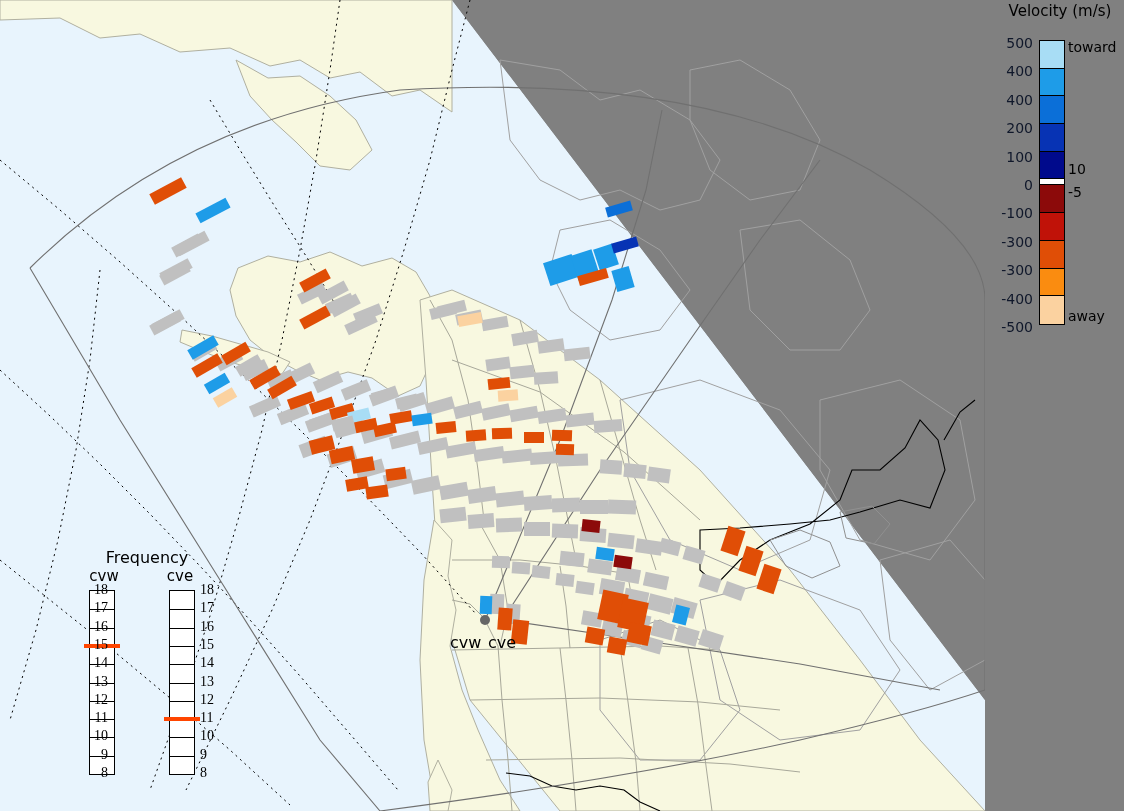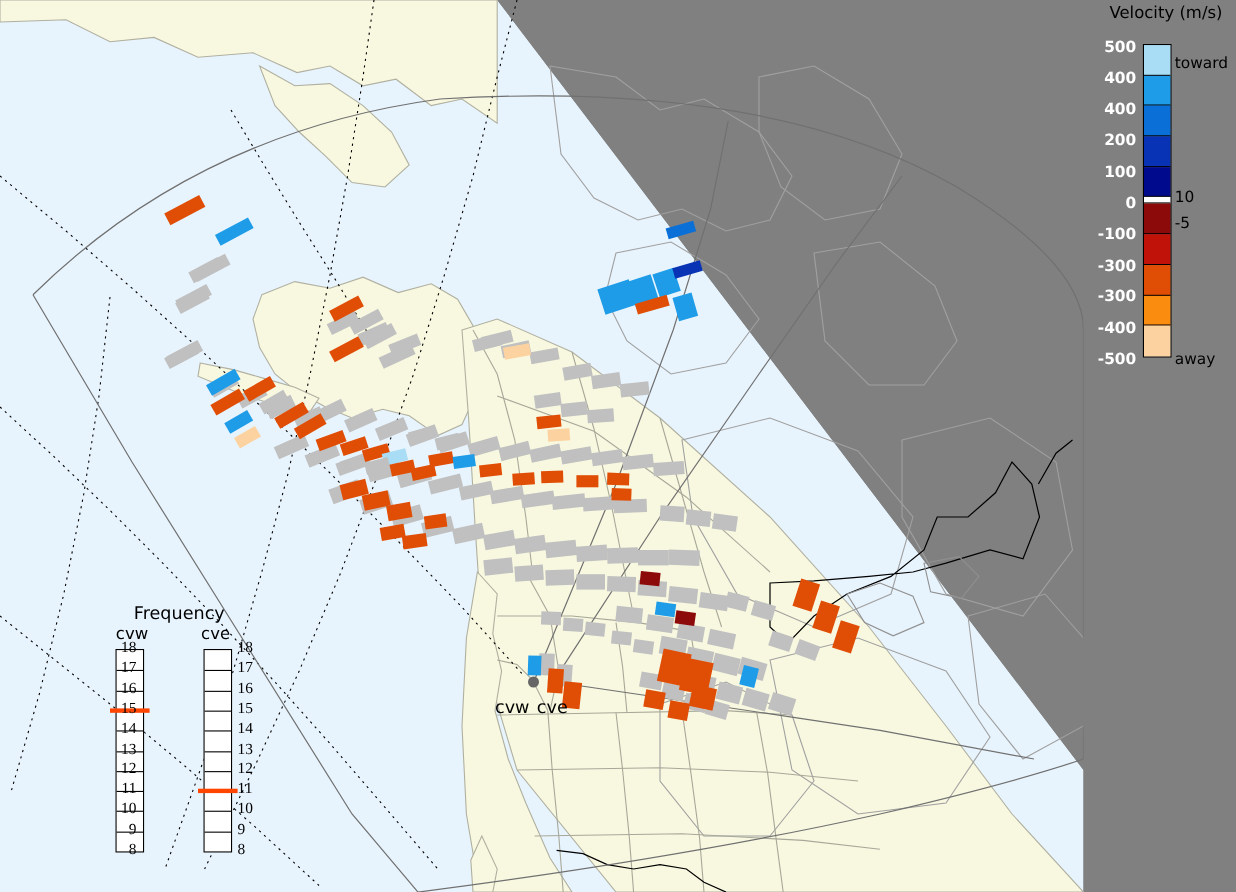--- a/index.html
+++ b/index.html
@@ -15,26 +15,26 @@
          font-family:"DejaVu Sans",sans-serif;letter-spacing:0px;white-space:pre;}
   #stamp div{margin:0;padding:0;}
 
   
   #cbar{position:absolute;left:985px;top:0;width:139px;height:610px;}
   #cbar-title{position:absolute;left:12px;top:2px;width:126px;text-align:center;font-size:15px;color:#000;}
   #cbar-strip{position:absolute;left:54px;top:40px;width:26px;height:285px;border:1px solid #000;box-sizing:border-box;}
   #cbar-strip .seg{width:100%;box-sizing:border-box;border-bottom:1px solid #000;}
   #cbar-strip .seg:last-child{border-bottom:none;}
   #cbar-ticks{position:absolute;left:0px;top:32px;width:50px;height:300px;}
-  #cbar-ticks span{position:absolute;right:2px;font-size:14px;color:#ffffff;line-height:14px;text-align:right;white-space:nowrap;font-weight:bold;}
-  #cbar-side{position:absolute;left:83px;top:32px;width:56px;height:300px;margin-top:11px;}
+  #cbar-ticks span{position:absolute;right:2px;font-size:14px;color:#0f172a;line-height:14px;text-align:right;white-space:nowrap;}
+  #cbar-side{position:absolute;left:83px;top:32px;width:56px;height:300px;}
   #cbar-side span{position:absolute;left:0;font-size:14px;color:#000;line-height:14px;white-space:nowrap;}
 
   
-  #freq{position:absolute;left:88px;top:548px;width:150px;height:240px;}
+  #freq{position:absolute;left:72px;top:548px;width:150px;height:240px;}
   #freq-title{position:absolute;left:0;top:0;width:150px;text-align:center;font-size:16px;color:#000;}
   .fq-col{position:absolute;top:20px;width:60px;}
   .fq-col.west{left:2px;}
   .fq-col.east{left:78px;}
   .fq-head{width:100%;text-align:center;font-size:15px;color:#000;line-height:16px;}
   .fq-bar{position:absolute;top:22px;width:26px;height:185px;border:1px solid #000;box-sizing:border-box;background:#fff;}
   .fq-col.west .fq-bar{left:15px;}
   .fq-col.east .fq-bar{left:19px;}
   .fq-bar .tick{position:absolute;left:0;width:100%;height:1px;background:#000;}
   .fq-bar .marker{position:absolute;left:-6px;width:36px;height:4px;background:#ff4500;}

